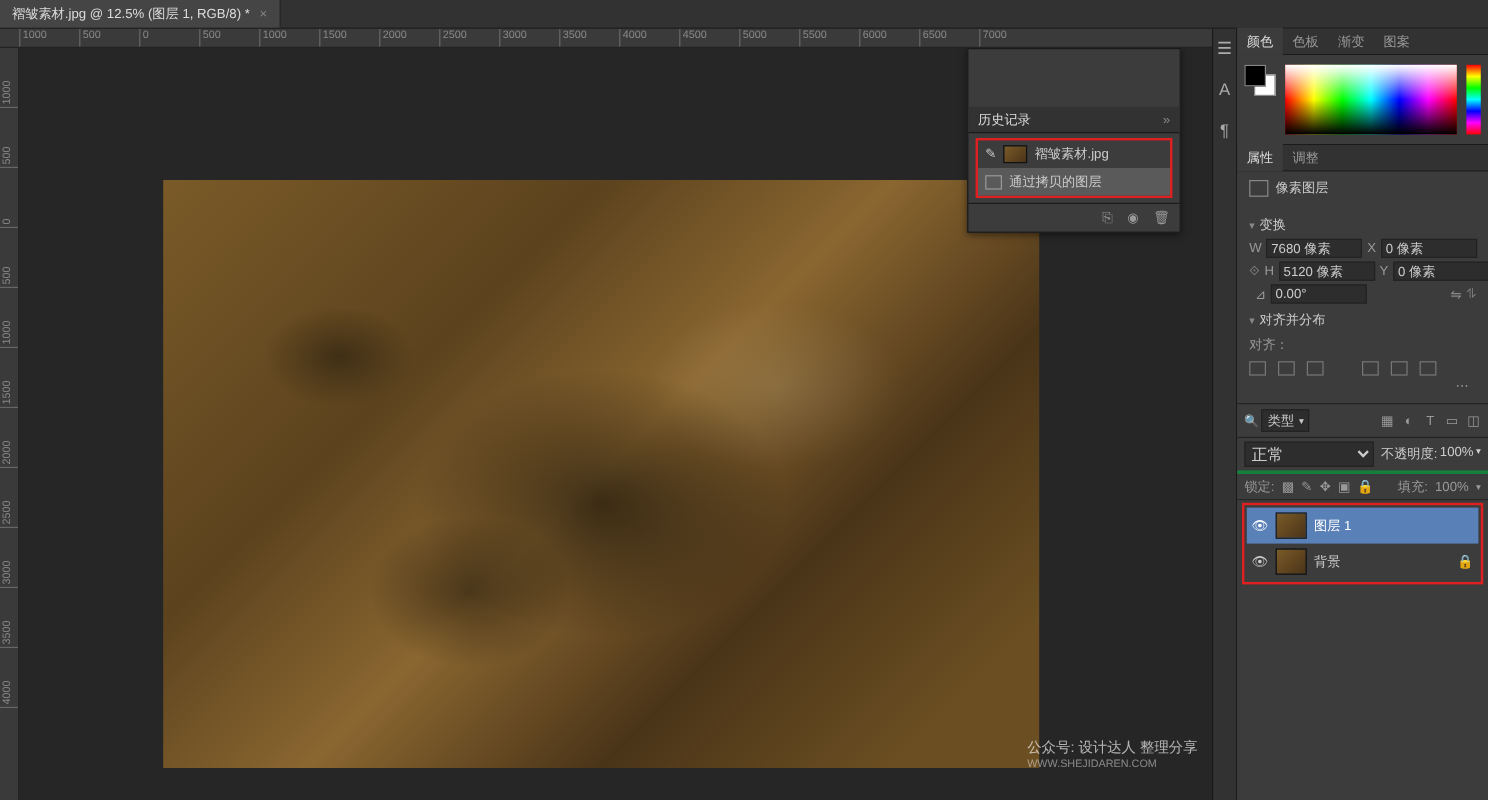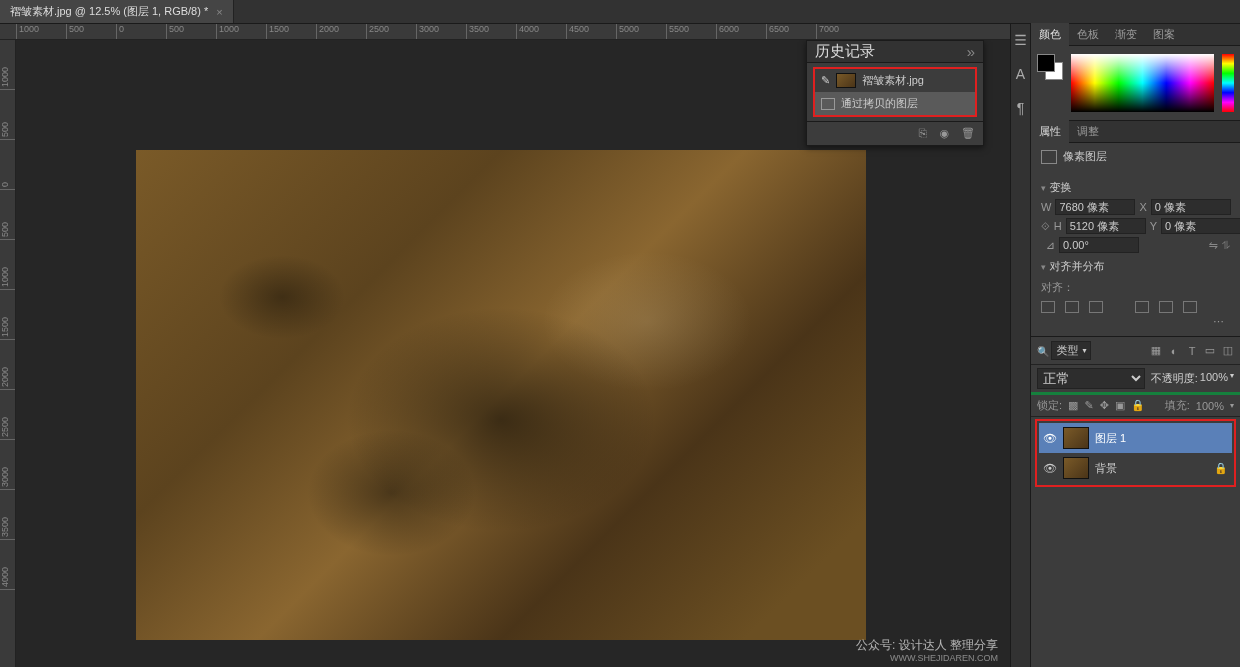--- a/index.html
+++ b/index.html
@@ -32,21 +32,21 @@
 }
 
 
 .right-dock { display: flex; }
 .mini-dock { width: 20px; background: #323232; border-left: 1px solid #1a1a1a; display:flex; flex-direction:column; align-items:center; padding-top:8px; gap:18px; color:#aaa; }
 .mini-dock .mitem { font-size: 14px; cursor: pointer; }
 .panel-col { width: 210px; background: #3c3c3c; border-left: 1px solid #1a1a1a; display:flex; flex-direction:column; }
 
 
 .history-panel { position:absolute; top:0; left:790px; width:178px; background:#3c3c3c; border:1px solid #1a1a1a; box-shadow:0 2px 6px rgba(0,0,0,.5); z-index:10; }
-.panel-titlebar { height: 22px; background:#323232; display:flex; align-items:center; padding:0 8px; color:#ddd; font-size:15px; border-bottom:1px solid #1a1a1a; justify-content:space-between; }
+.panel-titlebar { height: 22px; background:#323232; display:flex; align-items:center; padding:0 8px; color:#ddd; font-size:11px; border-bottom:1px solid #1a1a1a; justify-content:space-between;margin-top:48px; }
 .panel-titlebar .collapse { color:#888; }
 .history-redbox { border: 2px solid #e02020; margin: 4px 6px; }
 .history-item { display:flex; align-items:center; gap:6px; padding:4px 6px; color:#ccc; }
 .history-item.selected { background:#5a5a5a; }
 .hist-thumb { width:20px; height:15px; background:linear-gradient(135deg,#7a5a28,#4a3418); border:1px solid #111; }
 .hist-icon { width:14px; height:12px; border:1px solid #999; }
 .history-footer { height: 24px; display:flex; justify-content:flex-end; gap:12px; padding:0 8px; align-items:center; color:#999; border-top:1px solid #1a1a1a; }
 
 
 .color-panel { border-bottom: 1px solid #1a1a1a; }
@@ -88,21 +88,21 @@
 .lock-row { display:flex; align-items:center; gap:6px; padding:3px 6px; background:#3c3c3c; border-bottom:1px solid #222; font-size:11px; color:#999; }
 .lock-row .icons { display:flex; gap:6px; align-items:center; }
 .layers-list { flex:1; background:#3c3c3c; padding: 2px 4px; overflow:auto; }
 .layers-redbox { border:2px solid #e02020; padding:2px; }
 .layer { display:flex; align-items:center; gap:6px; padding:4px 4px; color:#ccc; }
 .layer.selected { background:#5a80b8; color:#fff; }
 .layer .vis { width:14px; text-align:center; cursor:pointer; }
 .layer .thumb { width:26px; height:22px; background:linear-gradient(135deg,#7a5a28,#4a3418); border:1px solid #111; }
 .layer .lock-icon { margin-left:auto; color:#bbb; }
 
-.watermark { position:absolute; right:12px; bottom:2px; color:rgba(255,255,255,.65); font-size:12px; text-align:right; line-height:1.3; }
+.watermark { position:absolute; right:12px; bottom:24px; color:rgba(255,255,255,.65); font-size:12px; line-height:1.3; }
 .watermark .sub { font-size:9px; color:rgba(255,255,255,.45); }
 
 .search-ic::before{content:"🔍";font-size:10px;}
 </style>
 </head>
 <body>
 
 <div class="app">
   <div class="tab-bar">
     <div class="tab">

